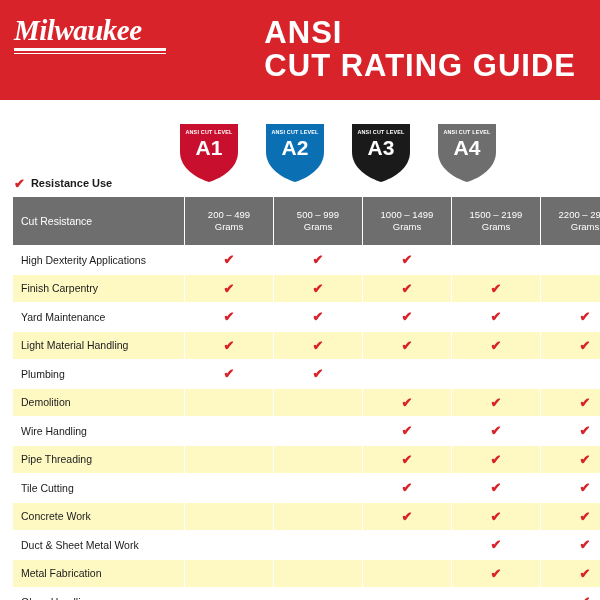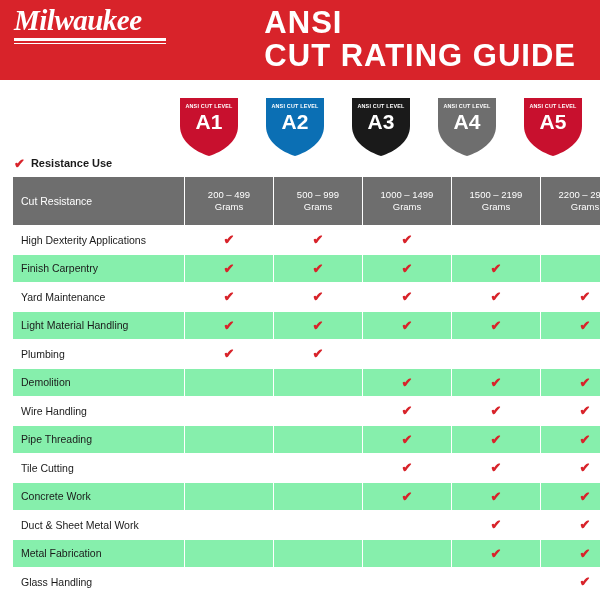--- a/index.html
+++ b/index.html
@@ -16,21 +16,21 @@
   .page {
     position: relative;
     width: 600px;
     height: 600px;
     background: #ffffff;
   }
 
   
   .header {
     position: relative;
-    height: 80px;
+    height: 100px;
     background: #d8232a;
     display: flex;
     align-items: center;
     justify-content: space-between;
     padding: 0 16px 0 0;
     box-sizing: border-box;
   }
   .logo-wrap {
     position: relative;
     width: 178px;
@@ -90,21 +90,21 @@
     display: flex;
     align-items: flex-start;
     padding-left: 166px;
     box-sizing: border-box;
   }
   .shield-cell {
     width: 86px;
     display: flex;
     justify-content: center;
     align-items: flex-start;
-    padding-top: 16px;
+    padding-top: 22px;
   }
   .shield {
     position: relative;
     width: 62px;
     height: 62px;
   }
   .shield svg {
     display: block;
   }
   .shield .s-label {
@@ -195,21 +195,21 @@
   }
   tbody td.cell {
     text-align: center;
     height: 25.5px;
     vertical-align: middle;
     font-size: 13px;
     color: #d8232a;
     font-weight: bold;
   }
   tbody tr.odd td { background: #ffffff; }
-  tbody tr.even td { background: #86efac; }
+  tbody tr.even td { background: #fef9c3; }
 </style>
 </head>
 <body>
 
 <div class="page">
 
   <div class="header">
     <div class="logo-wrap">
       <div class="logo-block">
         <div class="logo-text">Milwaukee</div>
@@ -253,29 +253,20 @@
       </div>
       <div class="shield-cell">
         <div class="shield">
           <svg width="62" height="62" viewBox="0 0 62 62">
             <path d="M2 2 H60 V30 C60 46 44 56 31 60 C18 56 2 46 2 30 Z" fill="#6e6e6e"></path>
           </svg>
           <div class="s-label">ANSI CUT LEVEL</div>
           <div class="s-level">A4</div>
         </div>
       </div>
-      <div class="shield-cell">
-        <div class="shield">
-          <svg width="62" height="62" viewBox="0 0 62 62">
-            <path d="M2 2 H60 V30 C60 46 44 56 31 60 C18 56 2 46 2 30 Z" fill="#c8102e"></path>
-          </svg>
-          <div class="s-label">ANSI CUT LEVEL</div>
-          <div class="s-level">A5</div>
-        </div>
-      </div>
     </div>
 
   <div class="recommend">
     <span class="rc-check">✔</span>
     <span class="rc-text">Resistance Use</span>
   </div>
 
   <table class="cut-table">
     <thead>
       <tr>

